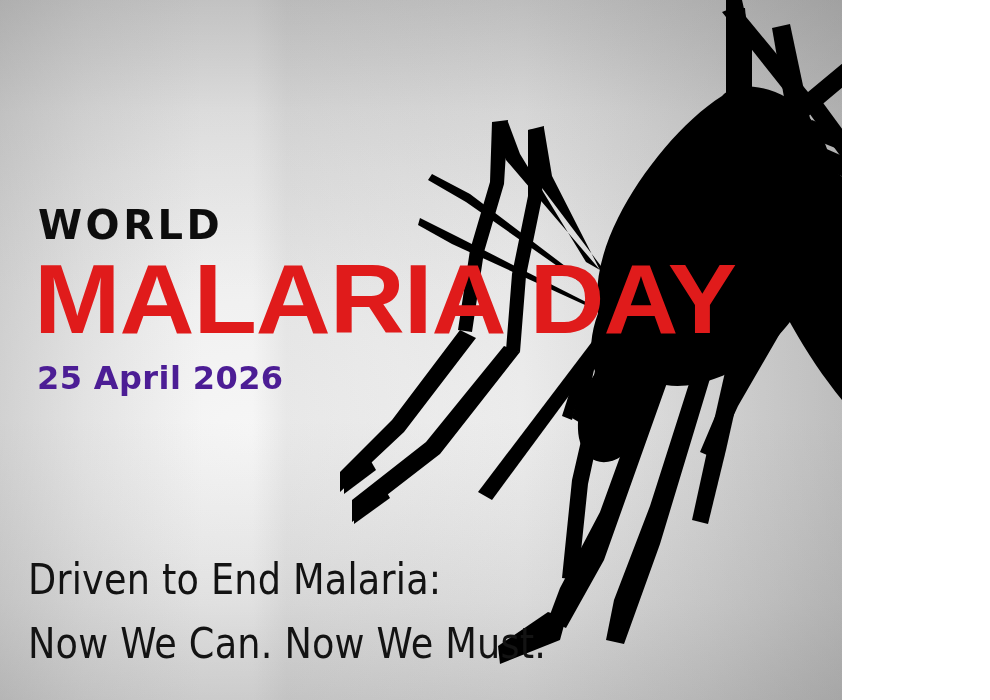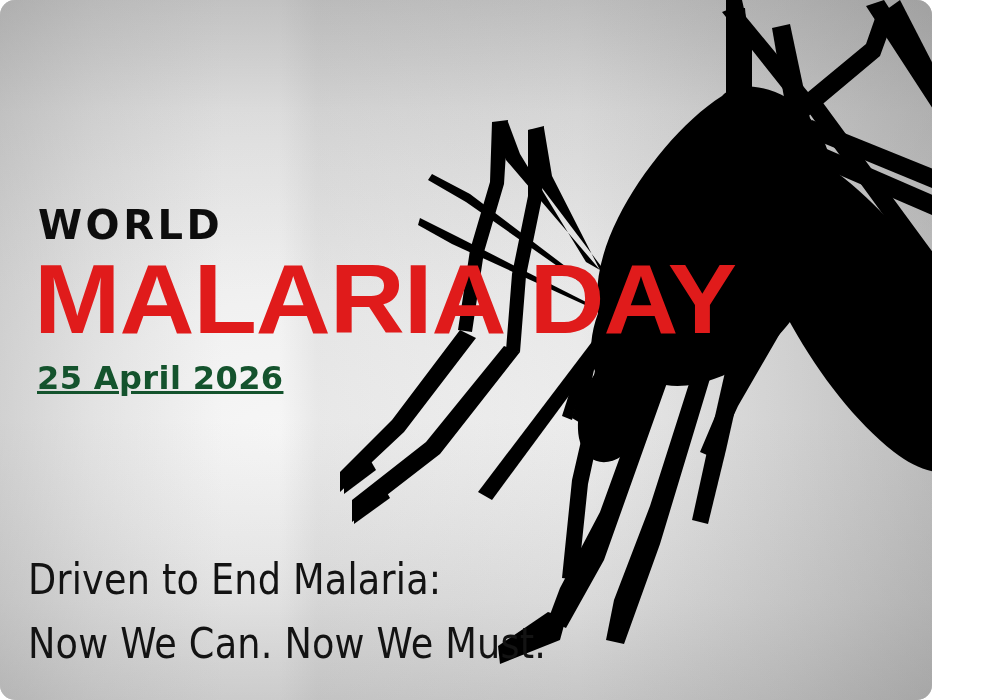--- a/index.html
+++ b/index.html
@@ -6,25 +6,24 @@
 
   html, body {
     width: 990px;
     height: 700px;
     overflow: hidden;
     font-family: "Liberation Sans", sans-serif;
   }
 
   #poster {
     position: relative;
-    width: 932px;
+    width: 842px;
     height: 700px;
     overflow: hidden;
     background: #d0d0d0;
-    border-radius: 15px;
   }
 
   
   .bg-base {
     position: absolute;
     inset: 0;
     background:
       radial-gradient(115% 105% at 30% 62%,
         #f6f6f6 0%,
         #f1f1f1 18%,
@@ -103,23 +102,22 @@
   }
 
   #date-label {
     position: absolute;
     left: 37px;
     top: 362px;
     font-family: "DejaVu Sans", sans-serif;
     font-weight: bold;
     font-size: 32px;
     letter-spacing: 0.4px;
-    color: #14532d;
+    color: #4c1d95;
     line-height: 1;
-    text-decoration: underline;
   }
 
   #tagline {
     position: absolute;
     left: 28px;
     top: 548px;
     font-family: "Liberation Sans Narrow", "DejaVu Sans Condensed", "Liberation Sans", sans-serif;
     font-size: 42px;
     font-weight: normal;
     color: #131313;

